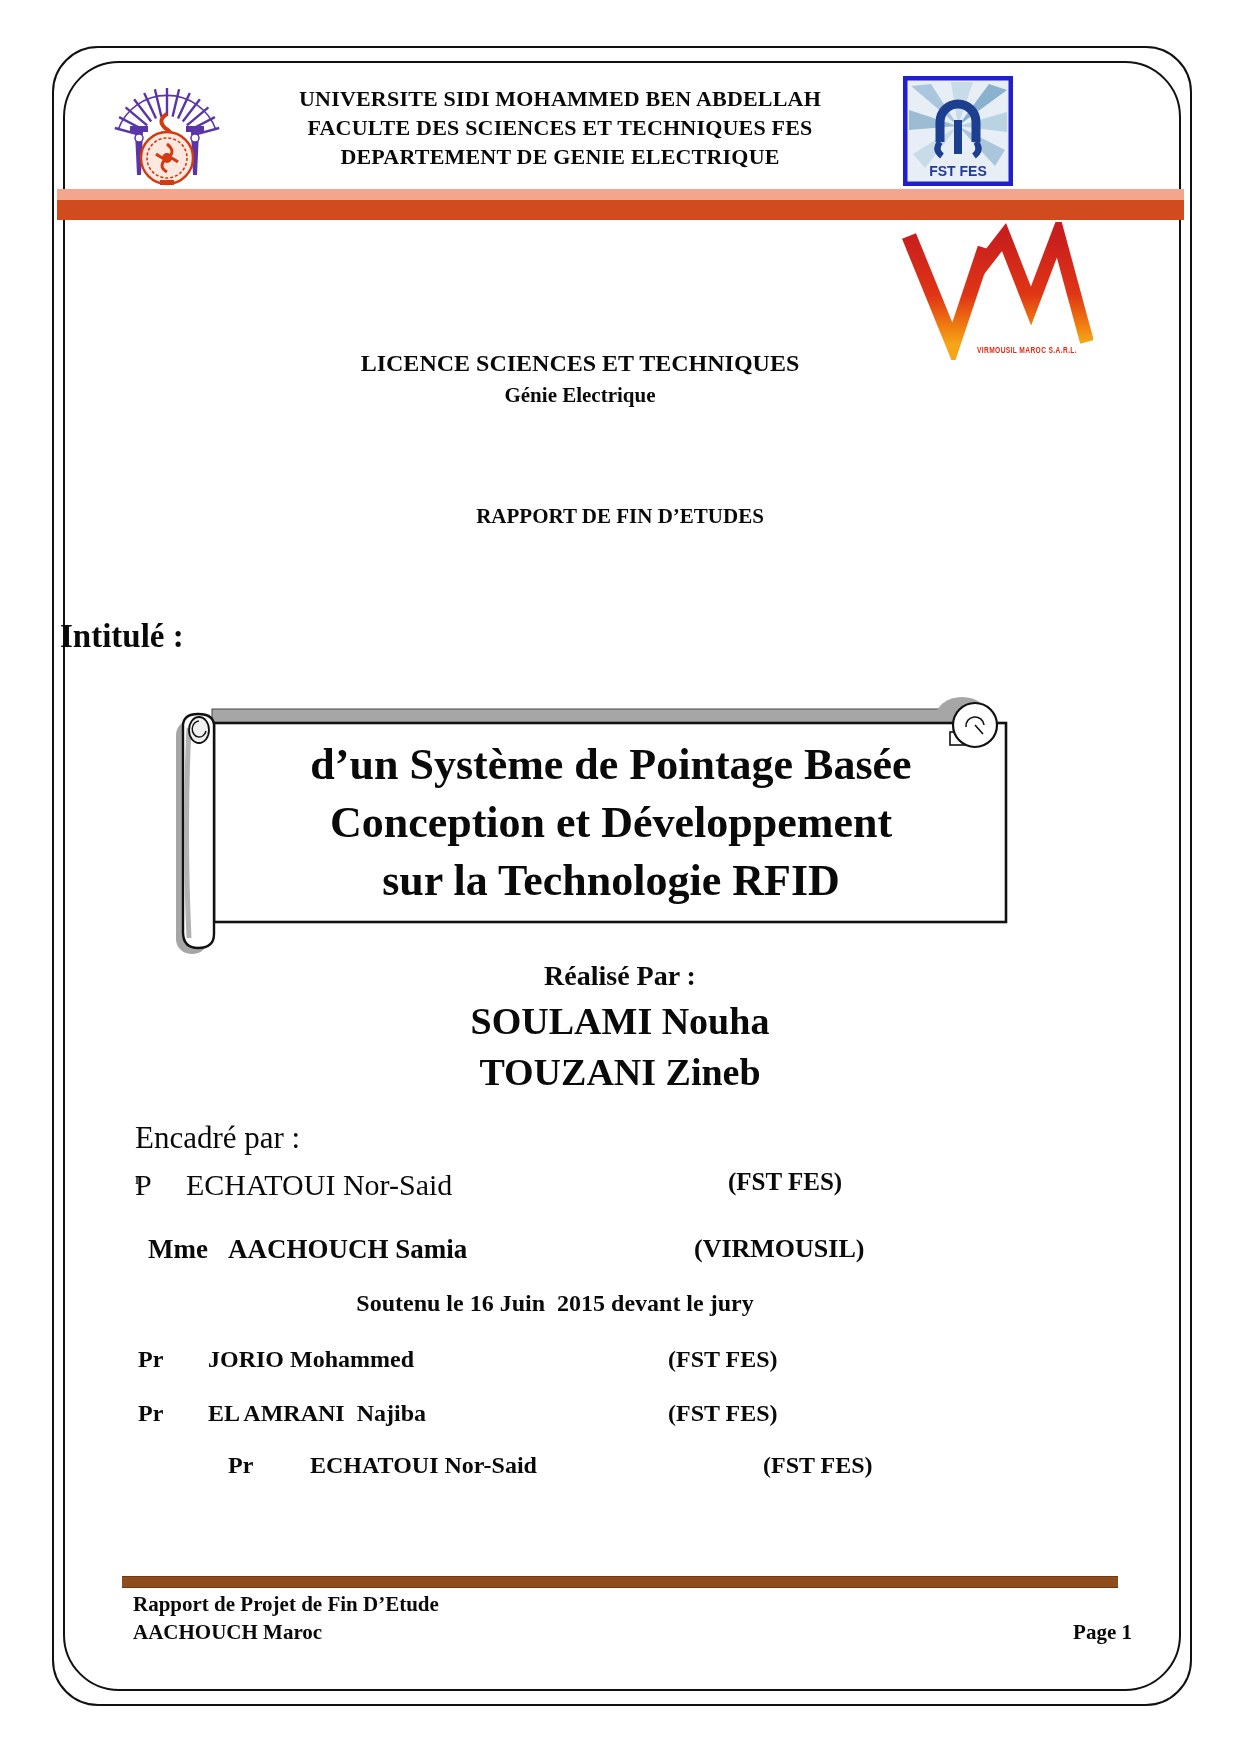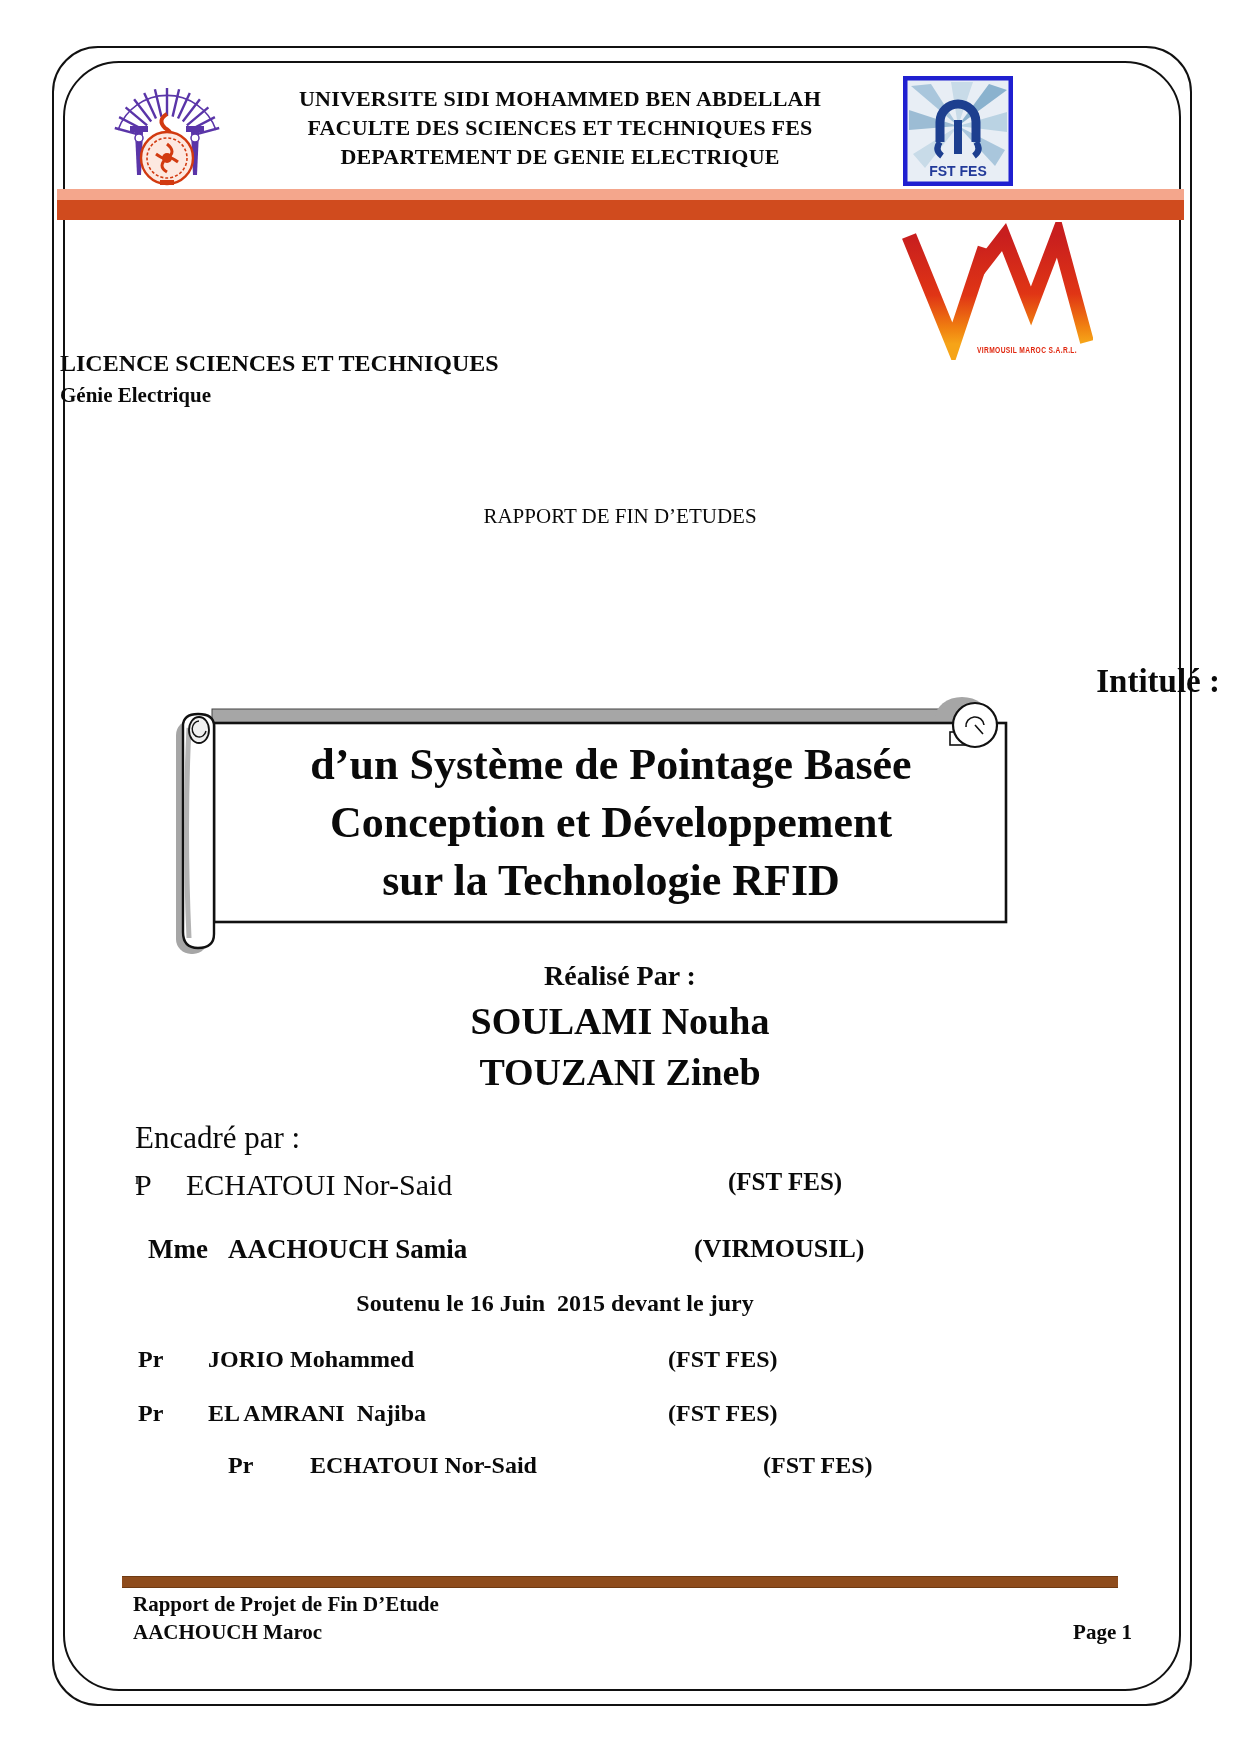--- a/index.html
+++ b/index.html
@@ -12,25 +12,25 @@
   .border-inner{left:63px;top:61px;width:1114px;height:1626px;
     border:2.5px solid #111;border-radius:56px;}
   
   .topbar-light{left:57px;top:189px;width:1127px;height:11px;background:var(--bar_light,#f4a68c);}
   .topbar-dark{left:57px;top:200px;width:1127px;height:20px;background:var(--bar_dark,#d04b1e);}
   
   .header-text{left:180px;top:84px;width:760px;text-align:center;
     font-weight:700;font-size:22px;line-height:29px;letter-spacing:.2px;}
   .hline{display:block;}
   
-  .program{left:60px;top:350px;width:1040px;font-weight:700;}
+  .program{left:60px;top:350px;width:1040px;text-align:center;font-weight:700;}
   .program .l1{font-size:24px;display:block;}
   .program .l2{font-size:21px;display:block;margin-top:6px;}
-  .rapport{left:60px;top:504px;width:1120px;text-align:center;font-weight:400;font-size:21px;}
-  .intitule{left:60px;top:618px;width:1160px;text-align:right;font-weight:700;font-size:33px;margin-top:45px;}
+  .rapport{left:60px;top:504px;width:1120px;text-align:center;font-weight:700;font-size:21px;}
+  .intitule{left:60px;top:618px;width:1160px;text-align:left;font-weight:700;font-size:33px;}
   
   .scroll-title{left:216px;top:736px;width:790px;text-align:center;
     font-weight:700;font-size:44px;line-height:58px;}
   .scroll-title span{display:block;white-space:pre;}
   
   .authors{left:60px;top:960px;width:1120px;text-align:center;font-weight:700;}
   .authors .lab{font-size:28px;display:block;}
   .authors .n{font-size:38px;display:block;margin-top:7px;}
   
   .encadre{left:135px;top:1120px;font-weight:400;font-size:31px;}

